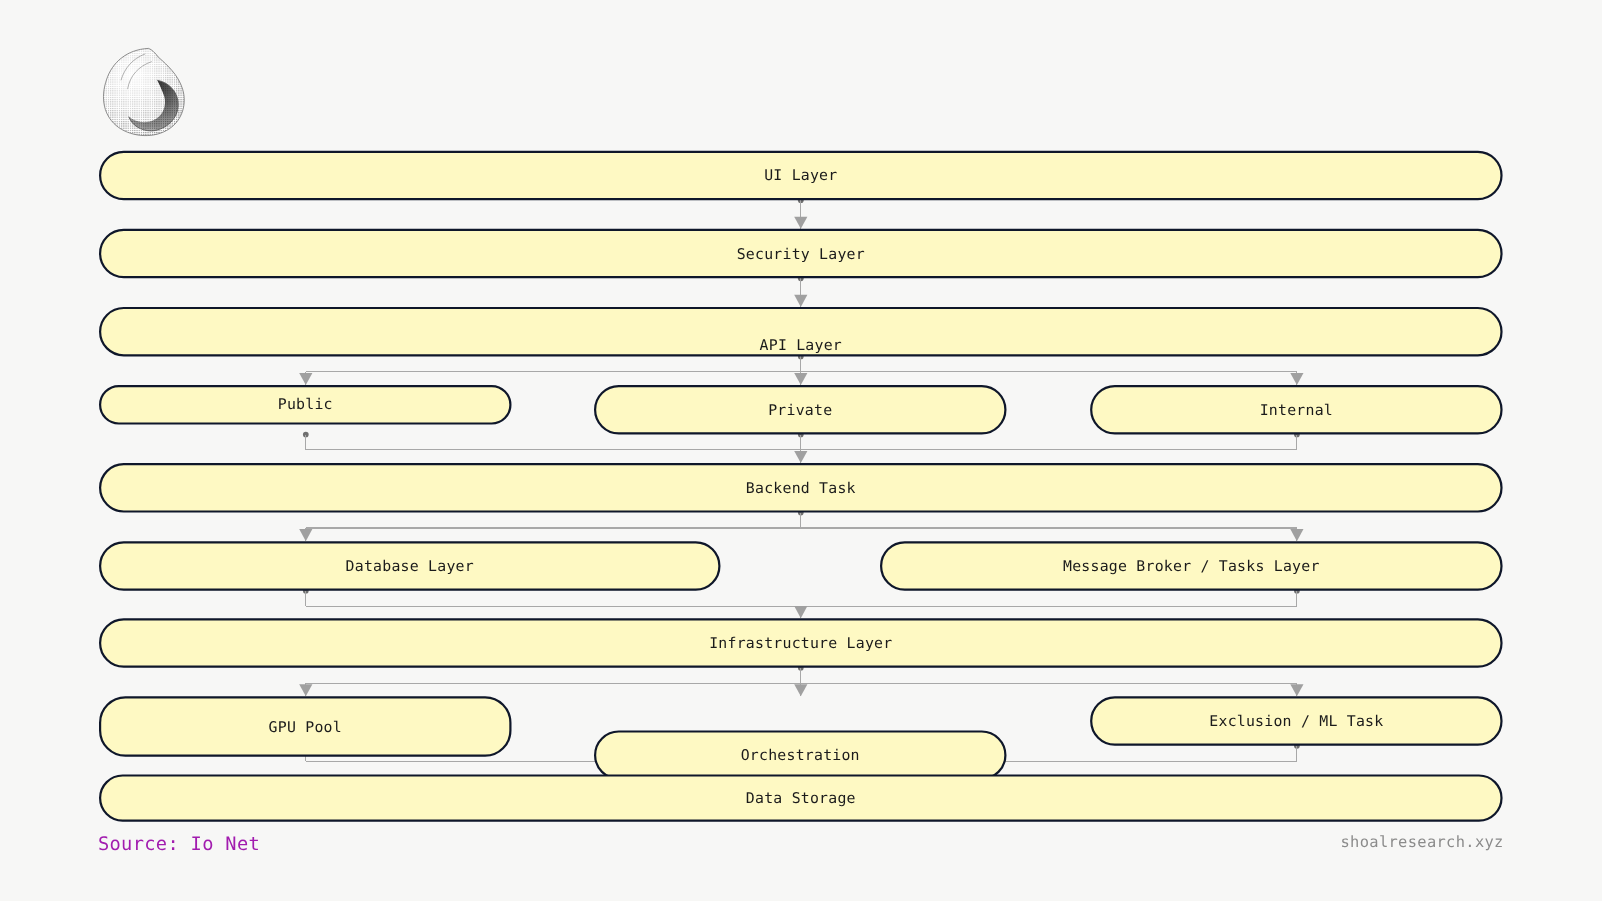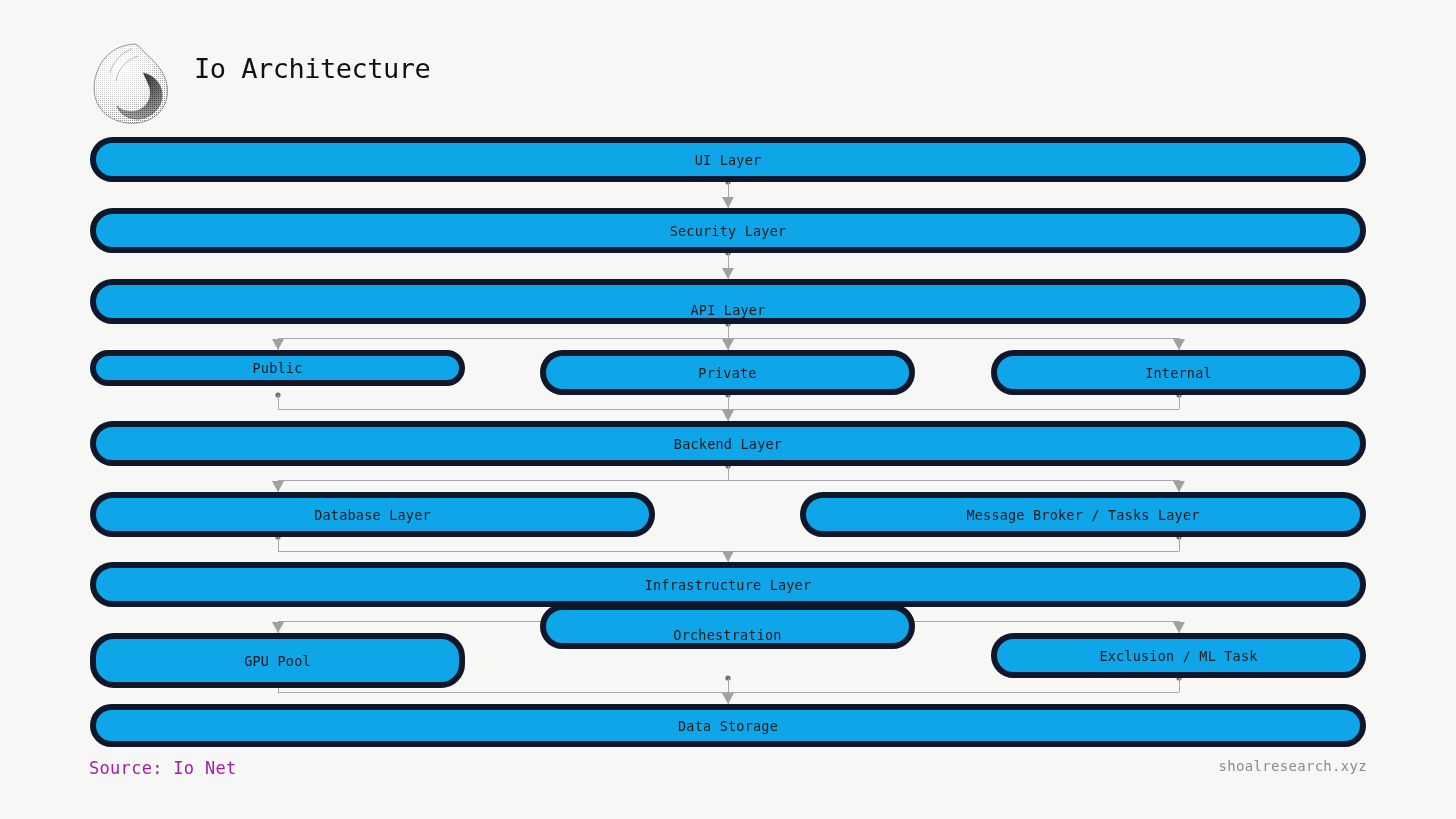--- a/index.html
+++ b/index.html
@@ -58,22 +58,22 @@
     position: absolute;
     left: 0;
     top: 0;
     width: 1456px;
     height: 819px;
     pointer-events: none;
   }
 
   .node {
     position: absolute;
-    background: #0ea5e9;
-    border: 6px solid #0f172a;
+    background: #fef9c3;
+    border: 2px solid #0f172a;
     border-radius: 24px;
     display: flex;
     align-items: center;
     justify-content: center;
   }
   .node-label {
     font-size: 13.5px;
     letter-spacing: 0.2px;
     color: #1b1b1b;
     white-space: nowrap;
@@ -145,21 +145,20 @@
         </g>
         <path d="M47 4 C27 5 14 17 9 32 C3 49 6 66 20 76 C33 85 53 86 66 77
                  C78 69 82 54 78 41 C74 28 64 19 56 12 C53 8 50 5 47 4 Z" fill="none" stroke="#6f6f6f" stroke-width="0.7"></path>
         <path d="M55 33 C66 35 74 44 74 55 C74 68 63 78 50 79
                  C40 79 32 74 29 66" fill="none" stroke="#555555" stroke-width="0.8"></path>
         <path d="M44 9 C33 13 25 22 22 33" fill="none" stroke="#8a8a8a" stroke-width="0.6"></path>
         <path d="M50 16 C38 20 30 29 28 41" fill="none" stroke="#8a8a8a" stroke-width="0.6"></path>
       </svg>
     </div>
     <div class="title-block">
-      <div class="title">Io Architecture</div>
     </div>
   </div>
 
   <svg id="diagram">
       <circle cx="728" cy="182" r="2.6" fill="#6f6f6f"></circle>
       <line x1="728" y1="182" x2="728" y2="208" stroke="#a8a8a8" stroke-width="1" shape-rendering="crispEdges"></line>
       <path d="M 722 197 L 734 197 L 728 208 Z" fill="#a0a0a0"></path>
       <circle cx="728" cy="253" r="2.6" fill="#6f6f6f"></circle>
       <line x1="728" y1="253" x2="728" y2="279" stroke="#a8a8a8" stroke-width="1" shape-rendering="crispEdges"></line>
       <path d="M 722 268 L 734 268 L 728 279 Z" fill="#a0a0a0"></path>
@@ -228,35 +227,35 @@
       <div class="node" style="left: 90px; top: 350px; width: 375px; height: 36px;">
         <span class="node-label">Public</span>
       </div>
       <div class="node" style="left: 540px; top: 350px; width: 375px; height: 45px;">
         <span class="node-label">Private</span>
       </div>
       <div class="node" style="left: 991px; top: 350px; width: 375px; height: 45px;">
         <span class="node-label">Internal</span>
       </div>
       <div class="node" style="left: 90px; top: 421px; width: 1276px; height: 45px;">
-        <span class="node-label">Backend Layer</span>
+        <span class="node-label">Backend Task</span>
       </div>
       <div class="node" style="left: 90px; top: 492px; width: 565px; height: 45px;">
         <span class="node-label">Database Layer</span>
       </div>
       <div class="node" style="left: 800px; top: 492px; width: 566px; height: 45px;">
         <span class="node-label">Message Broker / Tasks Layer</span>
       </div>
       <div class="node" style="left: 90px; top: 562px; width: 1276px; height: 45px;">
         <span class="node-label">Infrastructure Layer</span>
       </div>
       <div class="node" style="left: 90px; top: 633px; width: 375px; height: 55px;">
         <span class="node-label">GPU Pool</span>
       </div>
-      <div class="node" style="left: 540px; top: 604px; width: 375px; height: 45px; align-items: flex-end;">
+      <div class="node" style="left: 540px; top: 664px; width: 375px; height: 45px;">
         <span class="node-label">Orchestration</span>
       </div>
       <div class="node" style="left: 991px; top: 633px; width: 375px; height: 45px;">
         <span class="node-label">Exclusion / ML Task</span>
       </div>
       <div class="node" style="left: 90px; top: 704px; width: 1276px; height: 43px;">
         <span class="node-label">Data Storage</span>
       </div>
     </div>
 

